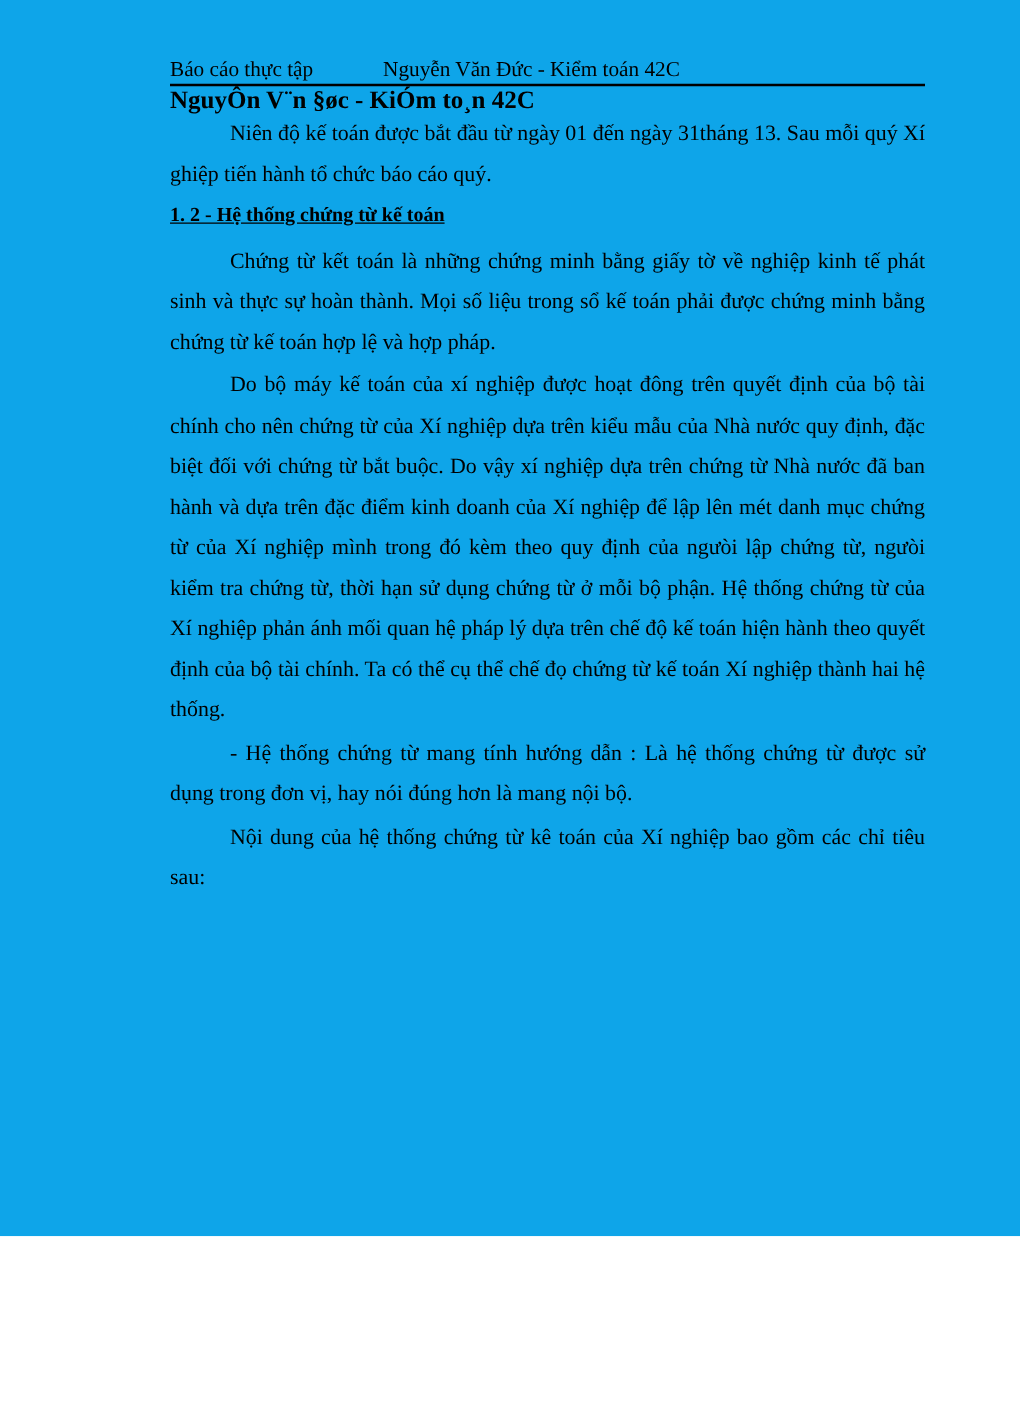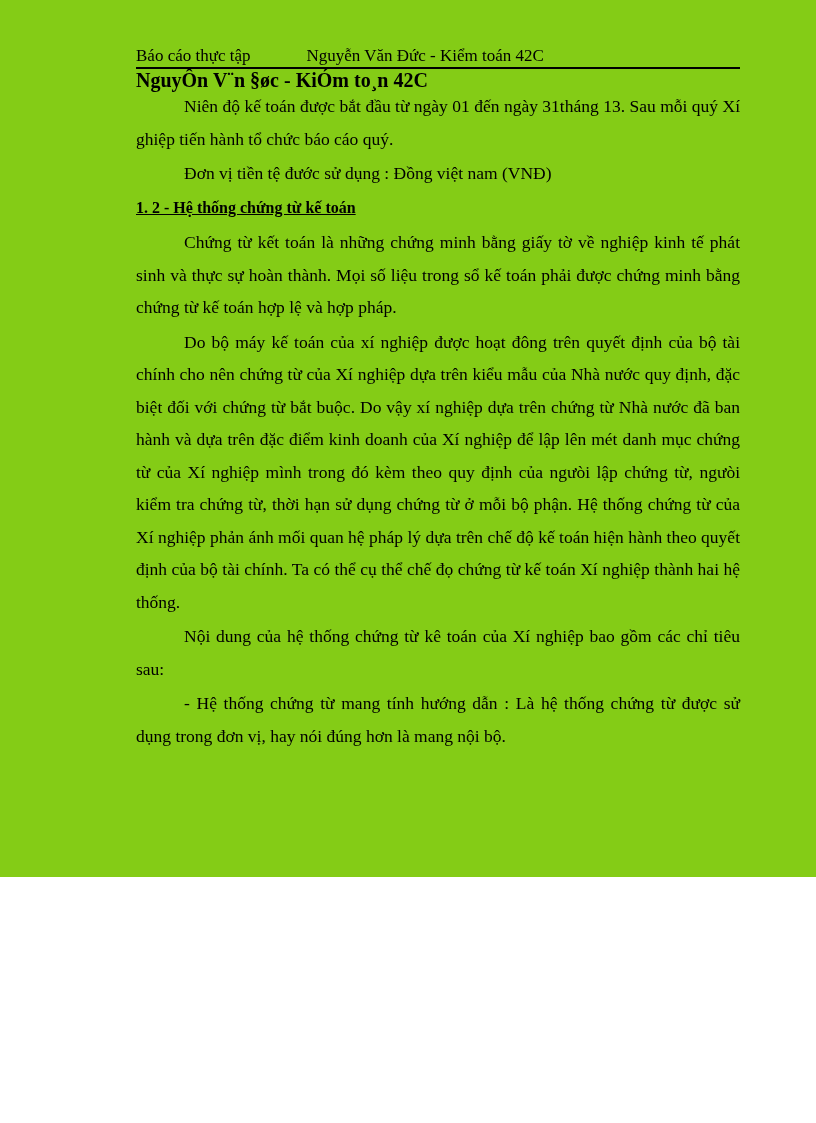--- a/index.html
+++ b/index.html
@@ -3,22 +3,22 @@
 <meta charset="utf-8">
 <style>
   html, body {
     margin: 0;
     padding: 0;
     background: #ffffff;
   }
   .page {
     position: relative;
     width: 816px;
-    height: 877px;
-    background: #84cc16;
+    height: 989px;
+    background: #0ea5e9;
     color: #000000;
     font-family: "Liberation Serif", "DejaVu Serif", serif;
     overflow: hidden;
     box-sizing: border-box;
     padding: 46px 76px 0 136px;
   }
   
   .header-line1 {
     display: flex;
     align-items: baseline;
@@ -89,28 +89,27 @@
   <div class="header">
     <div class="header-line1">
       <span>Báo cáo thực tập</span>
       <span class="header-author">Nguyễn Văn Đức - Kiểm toán 42C</span>
     </div>
     <div class="header-line2">NguyÔn V¨n §øc - KiÓm to¸n 42C</div>
   </div>
 
   <div class="doc-body">
     <p>Niên độ kế toán được bắt đầu từ ngày 01 đến ngày 31tháng 13. Sau mỗi quý Xí ghiệp tiến hành tổ chức báo cáo quý.</p>
-    <p>Đơn vị tiền tệ đước sử dụng : Đồng việt nam (VNĐ)</p>
 
     <h2 class="section-heading">1. 2 - Hệ thống chứng từ kế toán</h2>
 
     <p>Chứng từ kết toán là những chứng minh bằng giấy tờ về nghiệp kinh tế phát sinh và thực sự hoàn thành. Mọi số liệu trong sổ kế toán phải được chứng minh bằng chứng từ kế toán hợp lệ và hợp pháp.</p>
     <p>Do bộ máy kế toán của xí nghiệp được hoạt đông trên quyết định của bộ tài chính cho nên chứng từ của Xí nghiệp dựa trên kiểu mẫu của Nhà nước quy định, đặc biệt đối với chứng từ bắt buộc. Do vậy xí nghiệp dựa trên chứng từ Nhà nước đã ban hành và dựa trên đặc điểm kinh doanh của Xí nghiệp để lập lên mét danh mục chứng từ của Xí nghiệp mình trong đó kèm theo quy định của ngưòi lập chứng từ, ngưòi kiểm tra chứng từ, thời hạn sử dụng chứng từ ở mỗi bộ phận. Hệ thống chứng từ của Xí nghiệp phản ánh mối quan hệ pháp lý dựa trên chế độ kế toán hiện hành theo quyết định của bộ tài chính. Ta có thể cụ thể chế đọ chứng từ kế toán Xí nghiệp thành hai hệ thống.</p>
+    <p>- Hệ thống chứng từ mang tính hướng dẫn : Là hệ thống chứng từ được sử dụng trong đơn vị, hay nói đúng hơn là mang nội bộ.</p>
     <p>Nội dung của hệ thống chứng từ kê toán của Xí nghiệp  bao gồm các chỉ tiêu sau:</p>
-    <p>- Hệ thống chứng từ mang tính hướng dẫn : Là hệ thống chứng từ được sử dụng trong đơn vị, hay nói đúng hơn là mang nội bộ.</p>
   </div>
 
   <div class="footer">
     <span>Khoa kế toán</span>
     <span class="footer-pagenum">1</span>
   </div>
 
   <div class="page-break-dots"></div>
 
 </div>

